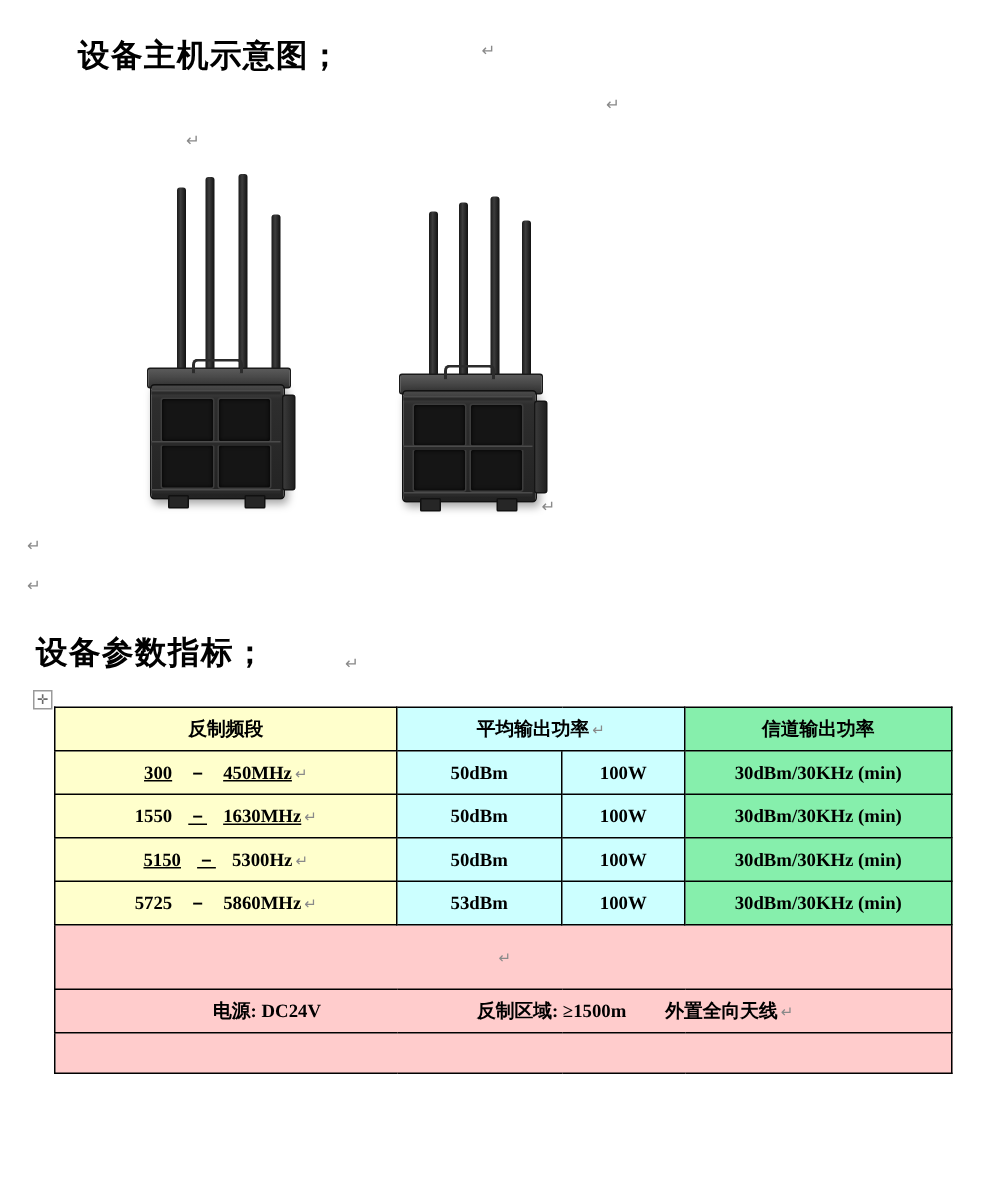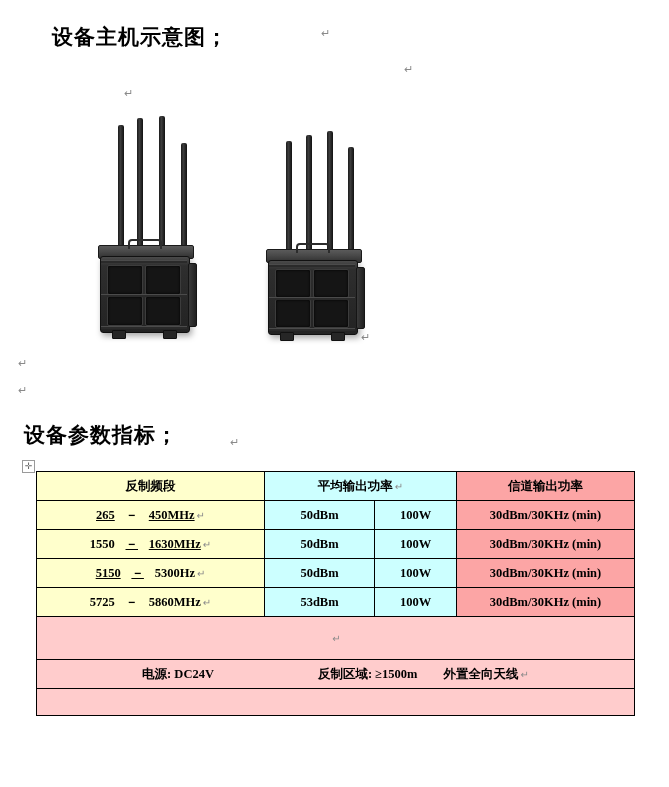--- a/index.html
+++ b/index.html
@@ -111,21 +111,21 @@
     border: 1px solid #000000;
     font-size: 12.5px;
     font-weight: bold;
     text-align: center;
     height: 28px;
     padding: 0 2px;
     white-space: nowrap;
   }
   .c-band   { background: #ffffcc; margin-top: 25px; }
   .c-avg    { background: #ccffff; }
-  .c-ch     { background: #fca5a5; margin-top: 11px; }
+  .c-ch     { background: #86efac; margin-top: 11px; }
   .c-foot   { background: #ffcccc; }
 
   td.band-cell {
     text-align: left;
     padding-left: 16px;
     font-size: 13px;
   }
   .u { text-decoration: underline; }
   .dash { display: inline-block; width: 34px; text-align: center; }
 
@@ -239,21 +239,21 @@
       <col style="width:178px">
     </colgroup>
     <tbody>
       <tr>
         <td class="c-band"><span>反制频段</span></td>
         <td class="c-avg" colspan="2"><span>平均输出功率</span><span class="mark-inline">↵</span></td>
         <td class="c-ch"><span>信道输出功率</span></td>
       </tr>
 
       <tr>
-        <td class="c-band band-cell"><span class="u">265</span><span class="dash">－</span><span class="u">450MHz</span><span class="mark-inline">↵</span></td>
+        <td class="c-band band-cell"><span class="u">300</span><span class="dash">－</span><span class="u">450MHz</span><span class="mark-inline">↵</span></td>
         <td class="c-avg"><span>50dBm</span></td>
         <td class="c-avg"><span>100W</span></td>
         <td class="c-ch"><span>30dBm/30KHz (min)</span></td>
       </tr>
 
 
       <tr>
         <td class="c-band band-cell"><span>1550</span><span class="dash u">－</span><span class="u">1630MHz</span><span class="mark-inline">↵</span></td>
         <td class="c-avg"><span>50dBm</span></td>
         <td class="c-avg"><span>100W</span></td>

